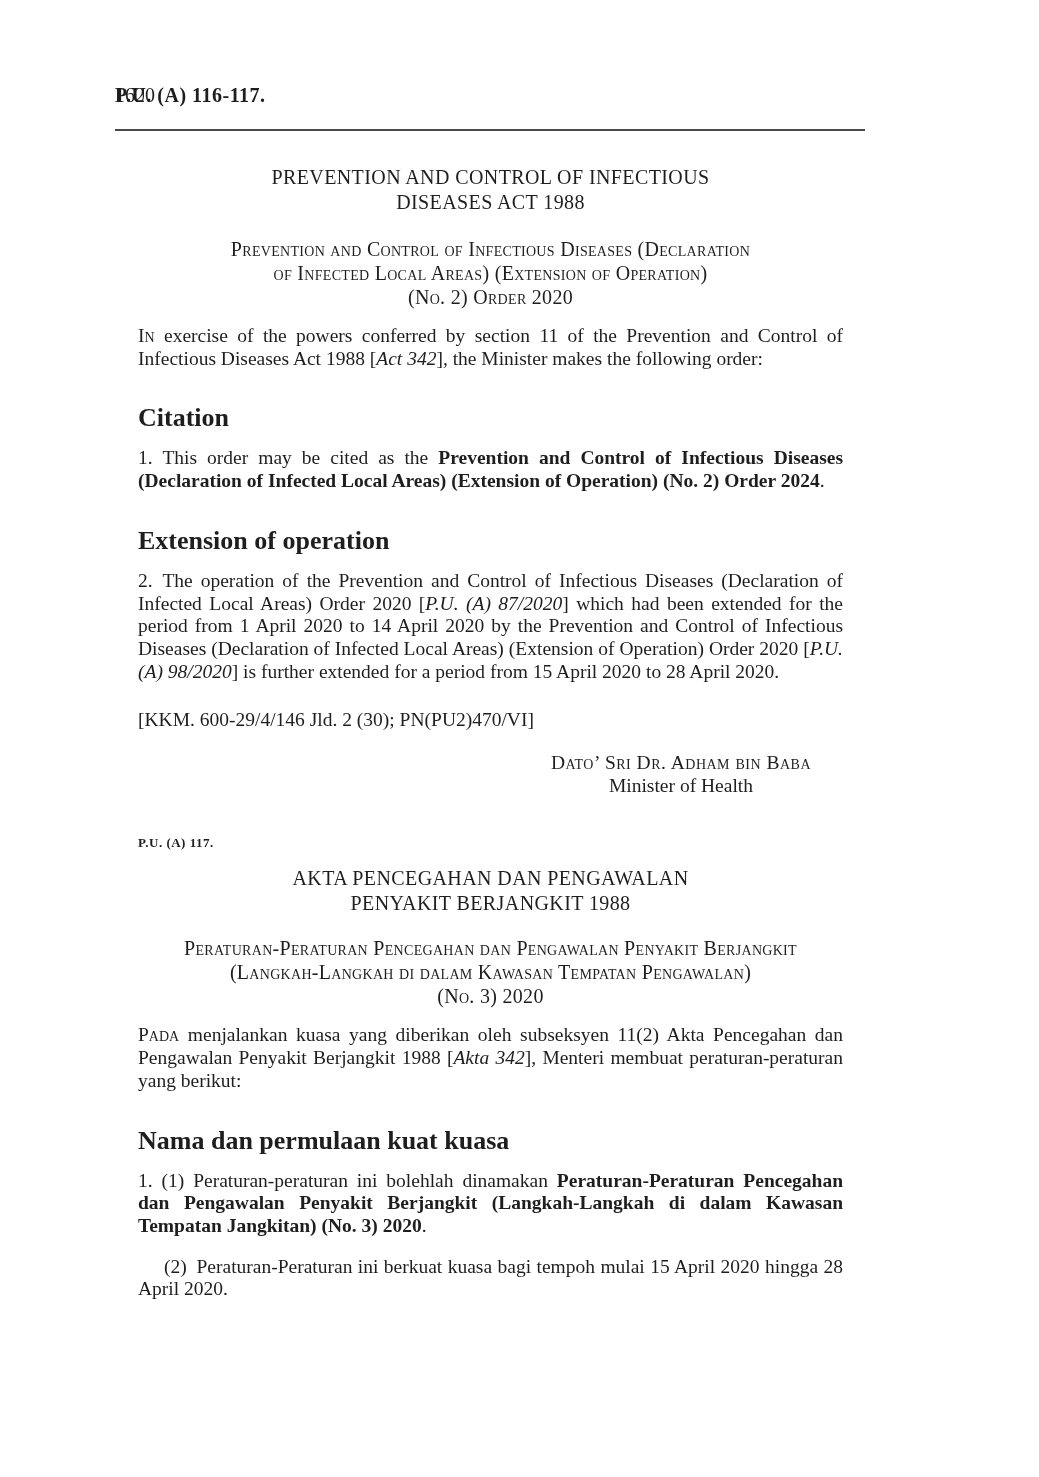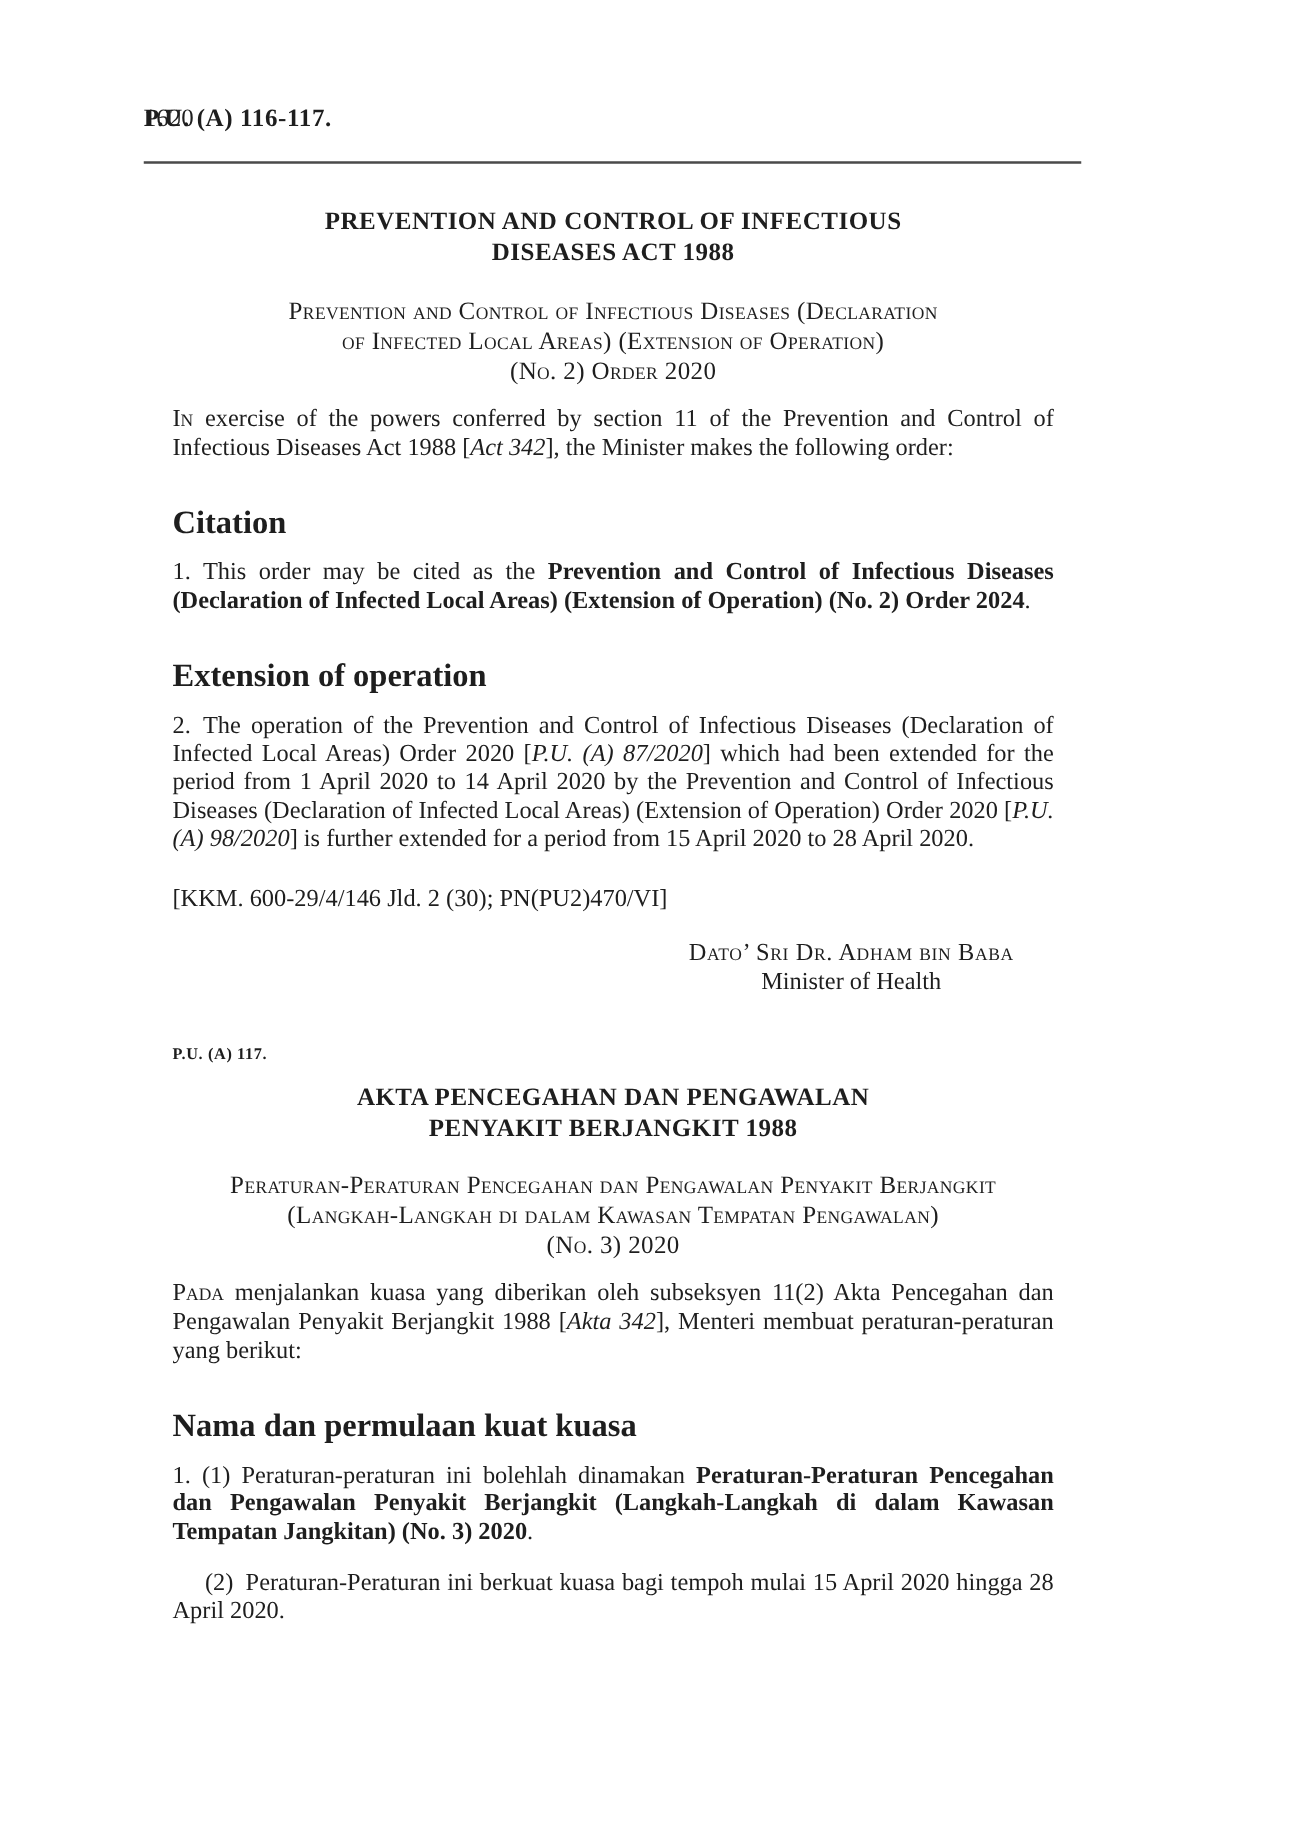--- a/index.html
+++ b/index.html
@@ -40,21 +40,21 @@
   }
   .rule {
     margin: 21px -22px 0 -23px;
     border-top: 2px solid #4a4a4a;
     height: 0;
   }
   .center { text-align: center; }
   .act-title {
     margin: 34px 0 0 0;
     font-size: 20px;
-    font-weight: bold;
+    font-weight: normal;
     line-height: 25px;
     letter-spacing: 0.4px;
   }
   .order-title {
     margin: 22px 0 0 0;
     font-size: 20px;
     font-weight: normal;
     line-height: 24px;
     font-variant: small-caps;
     letter-spacing: 0.3px;

